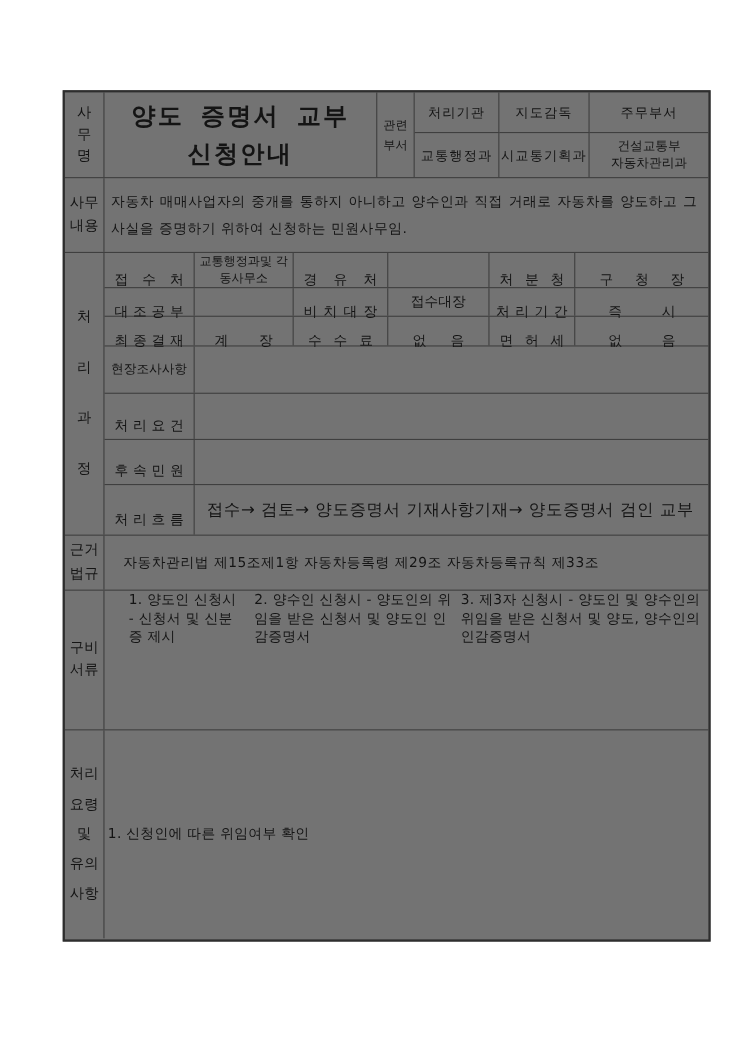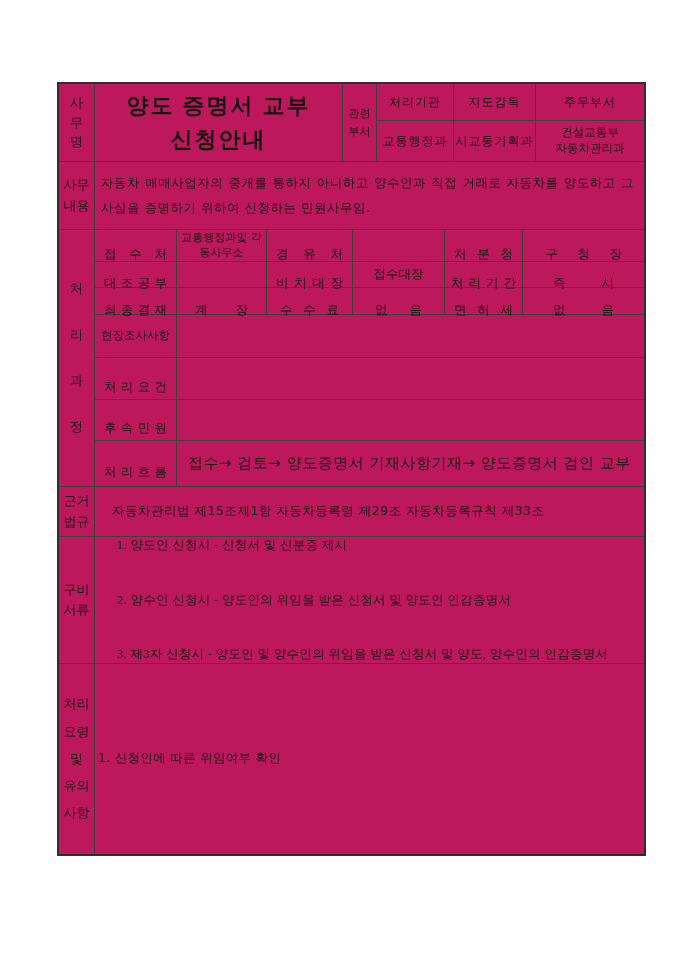--- a/index.html
+++ b/index.html
@@ -6,21 +6,21 @@
     --line:#3f3f3f;
     --thick:#2e2e2e;
     --ink:#141414;
   }
   *{box-sizing:border-box;margin:0;padding:0;}
   html,body{width:680px;height:962px;background:#ffffff;overflow:hidden;}
   body{font-family:"DejaVu Sans",sans-serif;color:var(--ink);font-size:12px;}
 
   .doc{
     position:absolute;left:57px;top:82px;width:589px;height:774px;
-    border:2px solid var(--thick);background:#be185d;
+    border:2px solid var(--thick);background:#737373;
     display:flex;flex-direction:column;
   }
   .sec{display:flex;border-bottom:1px solid var(--line);}
   .sec:last-child{border-bottom:none;}
 
   
   .lab-col{
     width:36px;flex:0 0 36px;border-right:1px solid var(--line);
     display:flex;align-items:center;justify-content:center;
     text-align:center;font-size:13px;
@@ -31,21 +31,21 @@
   .vtall{display:inline-block;width:1.25em;word-break:break-all;line-height:46px;font-size:13px;}
 
   
   .sec-header{height:78px;}
   .title-cell{
     width:248px;flex:0 0 248px;border-right:1px solid var(--line);
     display:flex;flex-direction:column;align-items:center;justify-content:center;
     gap:4px;
   }
   .title-line{
-    font-family:Liberation Sans, sans-serif;font-weight:bold;font-size:22px;
+    font-family:Liberation Mono, monospace;font-weight:bold;font-size:22px;
     letter-spacing:2px;white-space:nowrap;
   }
   .rel-col{
     width:34px;flex:0 0 34px;border-right:1px solid var(--line);
     display:flex;align-items:center;justify-content:center;text-align:center;
     font-size:11px;
   }
   .dept-grid{
     flex:1;display:grid;
     grid-template-columns:77px 82px 1fr;
@@ -88,22 +88,22 @@
              font-size:15px;letter-spacing:0.5px;}
   .empty-cell{flex:1;}
 
   
   .sec-legal{height:50px;}
   .legal-text{flex:1;display:flex;align-items:center;padding-left:17px;
               font-size:12.5px;letter-spacing:0.5px;}
 
   
   .sec-docs{height:127px;}
-  .docs-body{flex:1;display:flex;flex-direction:column;justify-content:space-between;
-             padding-left:22px;gap:8px;font-family:Liberation Serif, serif;}
+  .docs-body{flex:1;display:flex;flex-direction:row;justify-content:center;
+             padding-left:22px;gap:8px;}
   .doc-item{font-size:12.5px;letter-spacing:0.3px;}
 
   
   .sec-notes{height:189px;}
   .notes-body{flex:1;display:flex;flex-direction:column;justify-content:center;
               padding-left:3px;gap:3px;}
   .note-item{font-size:12.5px;letter-spacing:0.3px;}
 </style>
 </head>
 <body>

